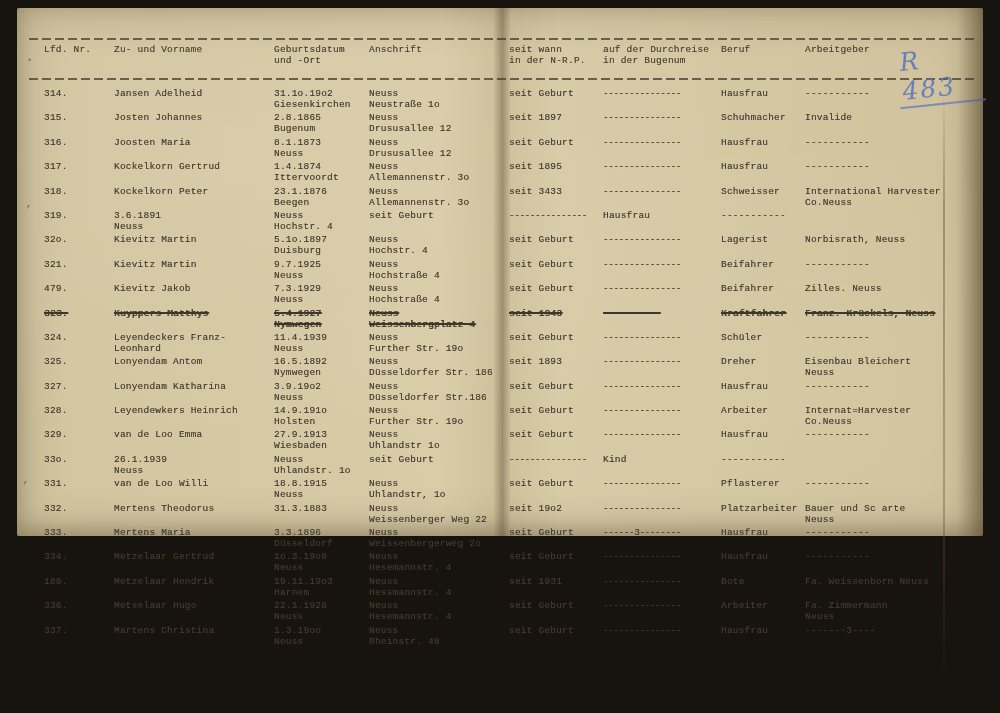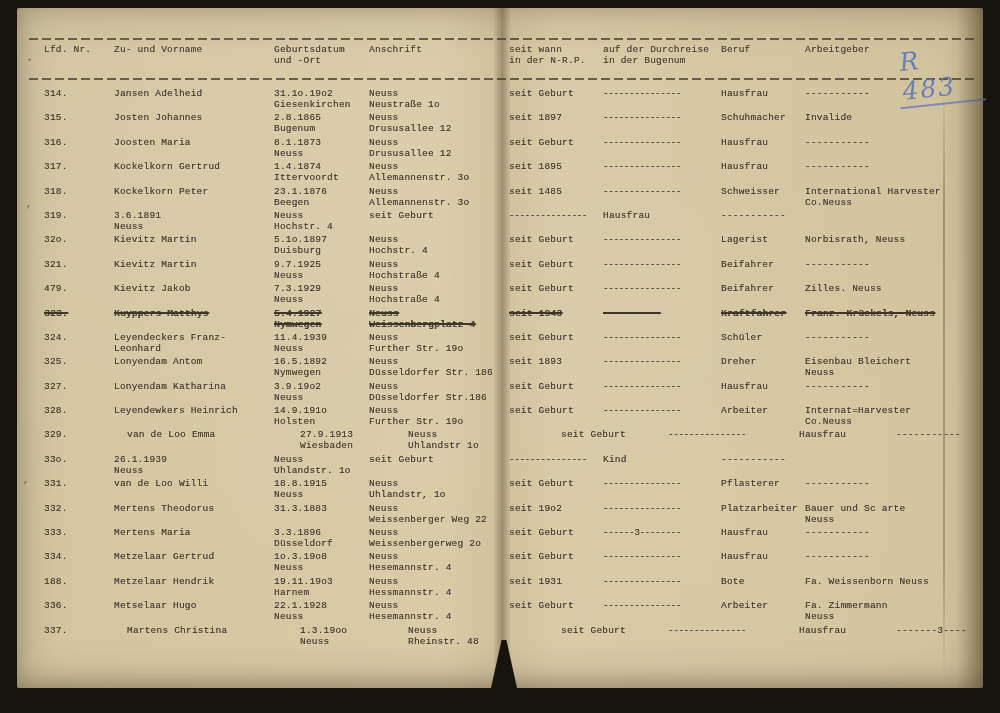--- a/index.html
+++ b/index.html
@@ -1,18 +1,18 @@
 <!DOCTYPE html>
 <html><head>
 <meta charset="utf-8">
 <style>
   html,body{margin:0;padding:0;background:#141210;}
   .frame{position:relative;width:1000px;height:713px;background:#17140f;overflow:hidden;
          font-family:"Liberation Mono","DejaVu Sans Mono",monospace;}
-  .paper{position:absolute;left:17px;top:8px;width:966px;height:680px;border-radius:2px;
+  .paper{position:absolute;left:17px;top:8px;width:966px;height:528px;border-radius:2px;
          background:
            radial-gradient(ellipse at 22% 28%, rgba(255,255,255,0.07), transparent 60%),
            radial-gradient(ellipse at 78% 70%, rgba(255,250,230,0.05), transparent 55%),
            linear-gradient(90deg,#d2c59f 0%,#d8cba6 44%,#cdbf99 50%,#d7caa5 56%,#d0c39d 96%,#c4b68f 100%);
          box-shadow: inset 0 0 46px rgba(62,50,28,.28), inset 0 -6px 18px rgba(50,40,22,.25);}
   .fold{position:absolute;left:476px;top:0;width:18px;height:100%;
         background:linear-gradient(90deg,transparent,rgba(72,60,38,.38) 52%,transparent);}
   .bottom-gap{position:absolute;left:472px;top:632px;width:30px;height:57px;background:#171410;
         clip-path:polygon(42% 0,58% 0,100% 100%,0 100%);}
   .right-shade{position:absolute;right:0;top:0;width:26px;height:100%;
@@ -24,21 +24,21 @@
   .rule.top{top:30px;}
   .rule.bottom{top:70px;}
 
   .grid{display:grid;grid-template-columns:70px 160px 95px 140px 94px 118px 84px 1fr;}
   .header-row{position:absolute;left:27px;right:10px;top:36px;color:#4a4337;}
   .cell{font-size:9.5px;line-height:11px;white-space:pre-wrap;color:#443d32;
         letter-spacing:.2px;text-shadow:0 0 .6px rgba(60,50,35,.5);}
   .h{color:#4c4436;}
   .table-body{position:absolute;left:27px;right:10px;top:80px;}
   .row{min-height:22px;margin-bottom:2.4px;}
-  .row.gap{gap:13px;}
+  .row.gap{}
   .row.struck .cell{text-decoration:line-through;text-decoration-thickness:1.6px;
         text-shadow:.6px 0 0 rgba(50,42,28,.85);color:#3d362a;}
   .c-transit,.dashes{letter-spacing:-.5px;}
 
   .archive-mark{position:absolute;left:880px;top:36px;color:#5b76bd;opacity:.88;
         font-family:"DejaVu Serif",serif;font-style:italic;font-size:25px;
         transform:rotate(-6deg);border-bottom:2px solid rgba(91,118,189,.8);
         padding:0 4px 1px 4px;letter-spacing:2px;}
   .margin-mark{position:absolute;color:#4a4336;font-size:11px;opacity:.7;}
   .mm1{left:8px;top:196px;} .mm2{left:5px;top:472px;} .mm3{left:10px;top:50px;font-size:9px;}
@@ -115,21 +115,21 @@
           <div class="cell c-occupation">Hausfrau</div>
           <div class="cell c-employer">-----------</div>
         </div>
         <div class="row grid">
           <div class="cell c-nr">318.</div>
           <div class="cell c-name">Kockelkorn Peter</div>
           <div class="cell c-birth">23.1.1876
 Beegen</div>
           <div class="cell c-address">Neuss
 Allemannenstr. 3o</div>
-          <div class="cell c-since">seit 1485</div>
+          <div class="cell c-since">seit 3433</div>
           <div class="cell c-transit">---------------</div>
           <div class="cell c-occupation">Schweisser</div>
           <div class="cell c-employer">International Harvester
 Co.Neuss</div>
         </div>
         <div class="row grid">
           <div class="cell c-nr">319.</div>
           <div class="cell c-birth">3.6.1891
 Neuss</div>
           <div class="cell c-address">Neuss

